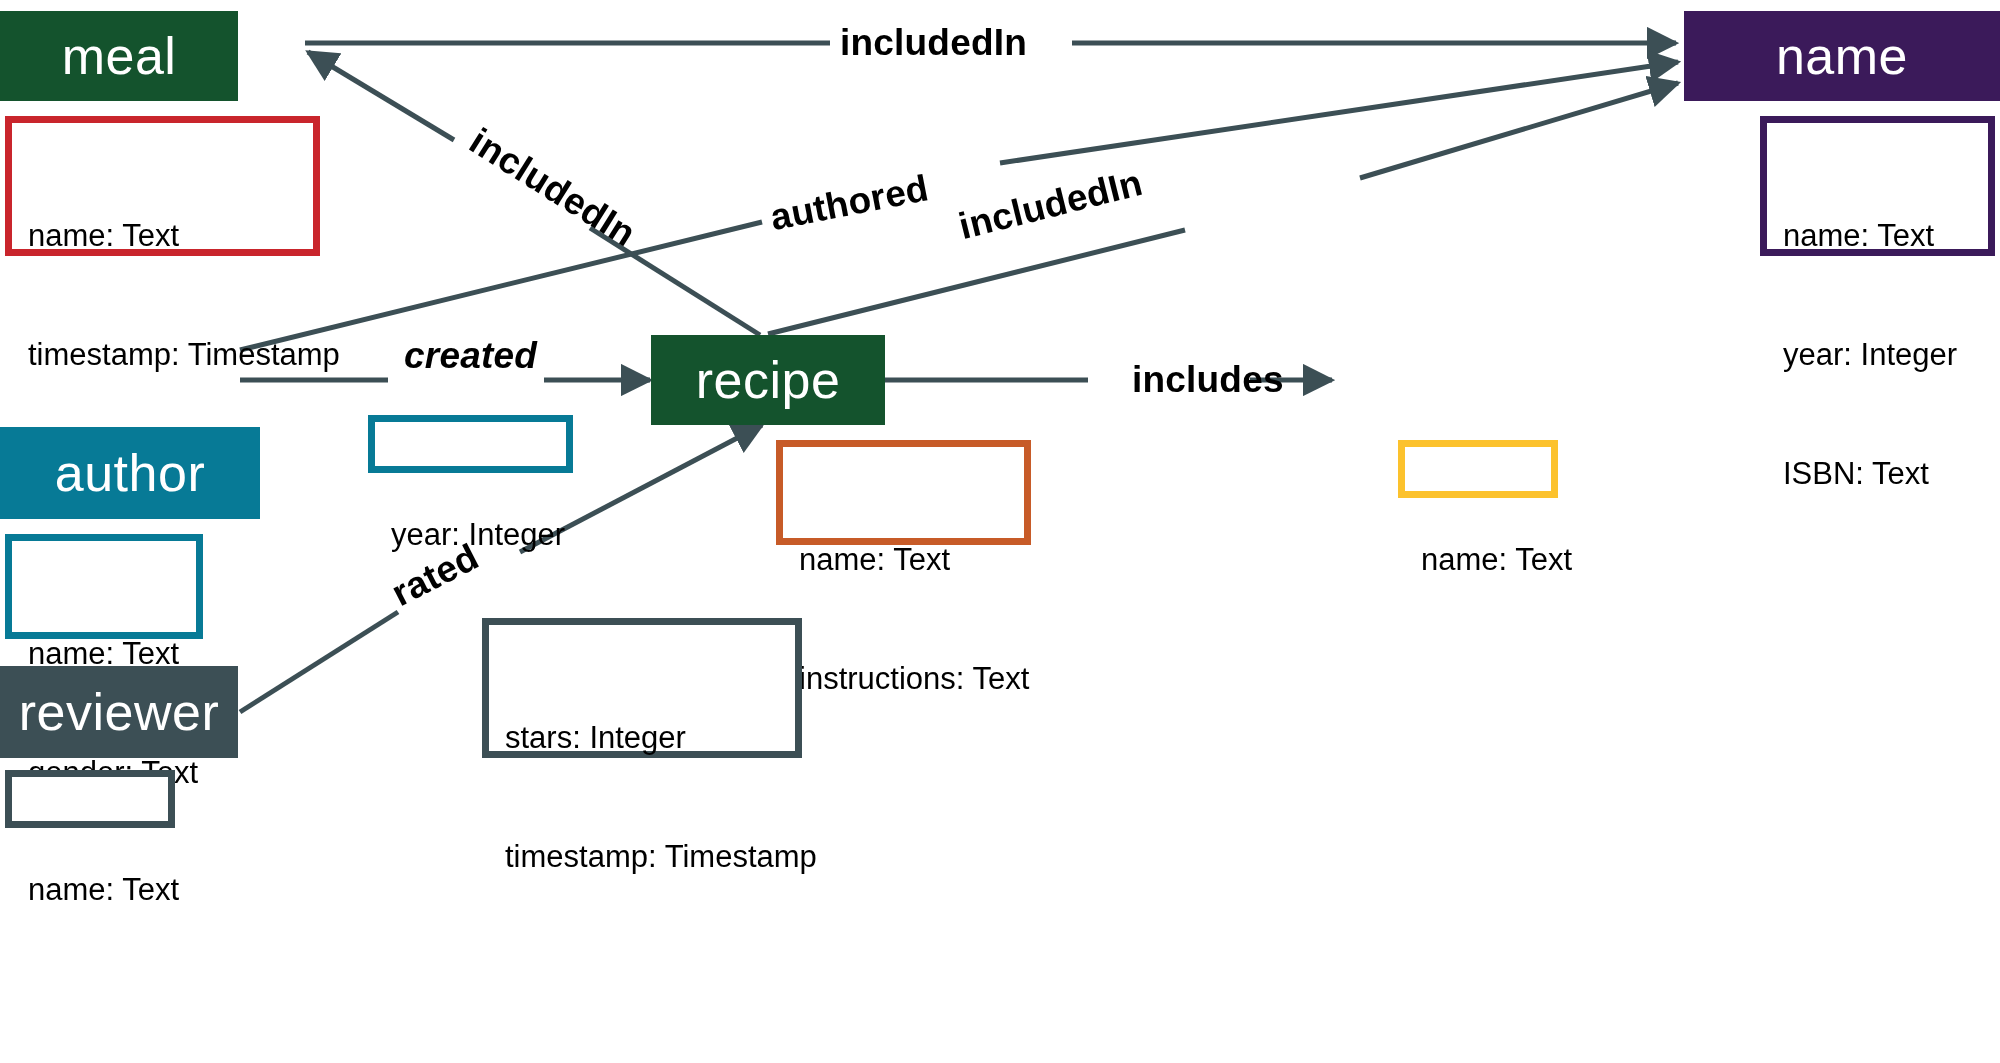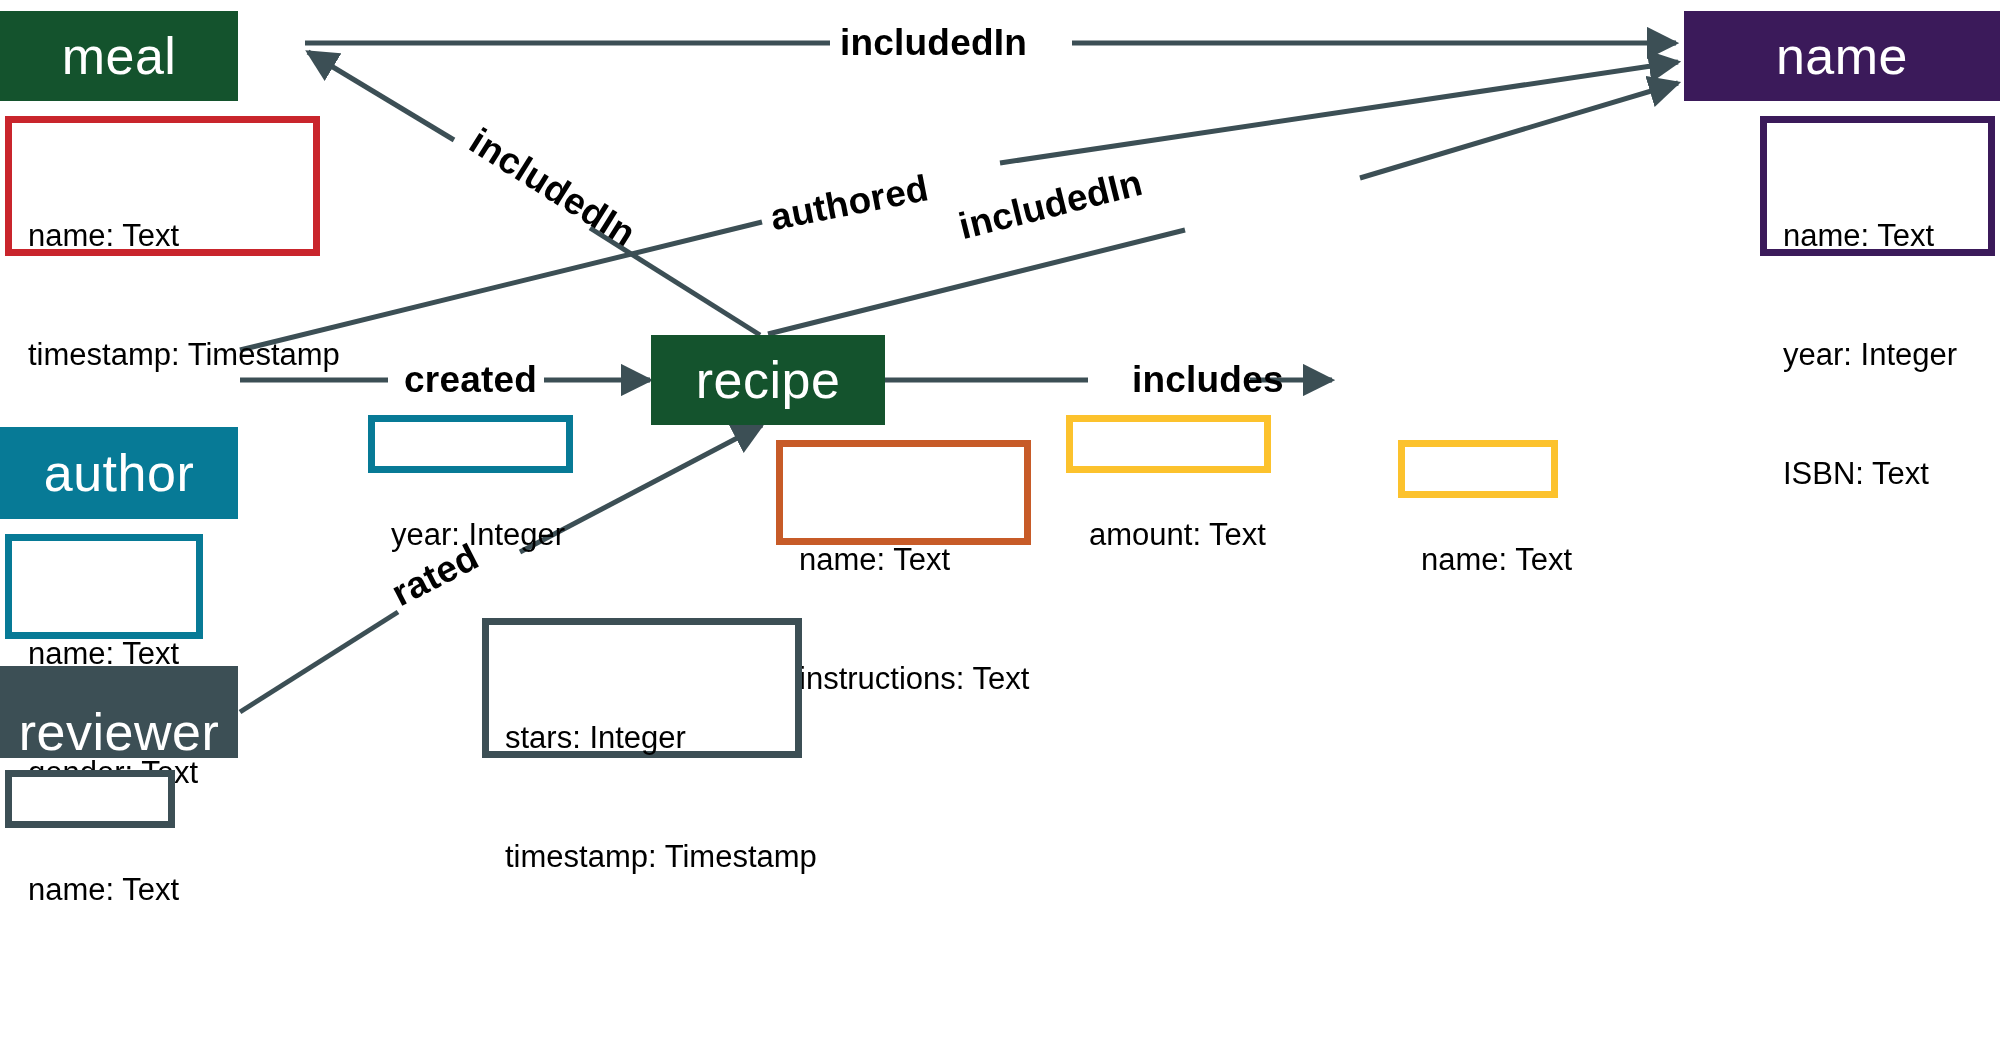--- a/index.html
+++ b/index.html
@@ -116,64 +116,61 @@
 
   <div class="node" style="left:1684px; top:11px; width:316px; height:90px; background:#3B1A5A; font-size:52px;">
     <span>name</span>
   </div>
   <div class="props" style="left:1760px; top:116px; width:235px; height:140px; border:7px solid #3B1A5A;">
     <div>name: Text</div>
     <div>year: Integer</div>
     <div>ISBN: Text</div>
   </div>
 
-  <div class="node" style="left:0px; top:427px; width:238px; height:92px; background:#077A96; font-size:52px;">
+  <div class="node" style="left:0px; top:427px; width:260px; height:92px; background:#077A96; font-size:52px;">
     <span>author</span>
   </div>
   <div class="props" style="left:5px; top:534px; width:198px; height:105px; border:7px solid #077A96;">
     <div>name: Text</div>
     <div>gender: Text</div>
   </div>
 
   <div class="node" style="left:651px; top:335px; width:234px; height:90px; background:#14532d; font-size:52px;">
     <span>recipe</span>
   </div>
   <div class="props" style="left:776px; top:440px; width:255px; height:105px; border:7px solid #C75B28;">
     <div>name: Text</div>
     <div>instructions: Text</div>
   </div>
 
   <div class="props" style="left:1398px; top:440px; width:160px; height:58px; border:7px solid #FCC22D;">
     <div>name: Text</div>
   </div>
 
-  <div class="node" style="left:0px; top:666px; width:238px; height:92px; background:#3C4F55; font-size:52px;align-items:flex-end;">
+  <div class="node" style="left:0px; top:666px; width:238px; height:92px; background:#3C4F55; font-size:52px;">
     <span>reviewer</span>
   </div>
   <div class="props" style="left:5px; top:770px; width:170px; height:58px; border:7px solid #3C4F55;">
     <div>name: Text</div>
   </div>
 
   <div class="edge-label" style="left:840px; top:43px; font-size:37px; transform:translateY(-50%);">includedIn</div>
 
   <div class="edge-label" style="left:462px; top:135px; font-size:37px; transform:rotate(32deg) translateY(-50%);">includedIn</div>
 
   <div class="edge-label" style="left:775px; top:218px; font-size:37px; transform:rotate(-11deg) translateY(-50%);">authored</div>
 
   <div class="edge-label" style="left:965px; top:227px; font-size:37px; transform:rotate(-14deg) translateY(-50%);">includedIn</div>
 
-  <div class="edge-label" style="left:404px; top:380px; font-size:37px; transform:translateY(-50%);">created</div>
+  <div class="edge-label" style="left:404px; top:356px; font-size:37px; transform:translateY(-50%);font-style:italic;">created</div>
   <div class="props" style="left:368px; top:415px; width:205px; height:58px; border:7px solid #077A96;">
     <div>year: Integer</div>
   </div>
 
   <div class="edge-label" style="left:1132px; top:380px; font-size:37px; transform:translateY(-50%);">includes</div>
-  <div class="props" style="left:1066px; top:415px; width:205px; height:58px; border:7px solid #FCC22D;">
-    <div>amount: Text</div>
-  </div>
 
   <div class="edge-label" style="left:404px; top:594px; font-size:37px; transform:rotate(-27deg) translateY(-50%);">rated</div>
   <div class="props" style="left:462px; top:618px; width:320px; height:140px; border:7px solid #3C4F55;margin-left:20px;">
     <div>stars: Integer</div>
     <div>timestamp: Timestamp</div>
   </div>
 
 </div>
 
 </body></html>

